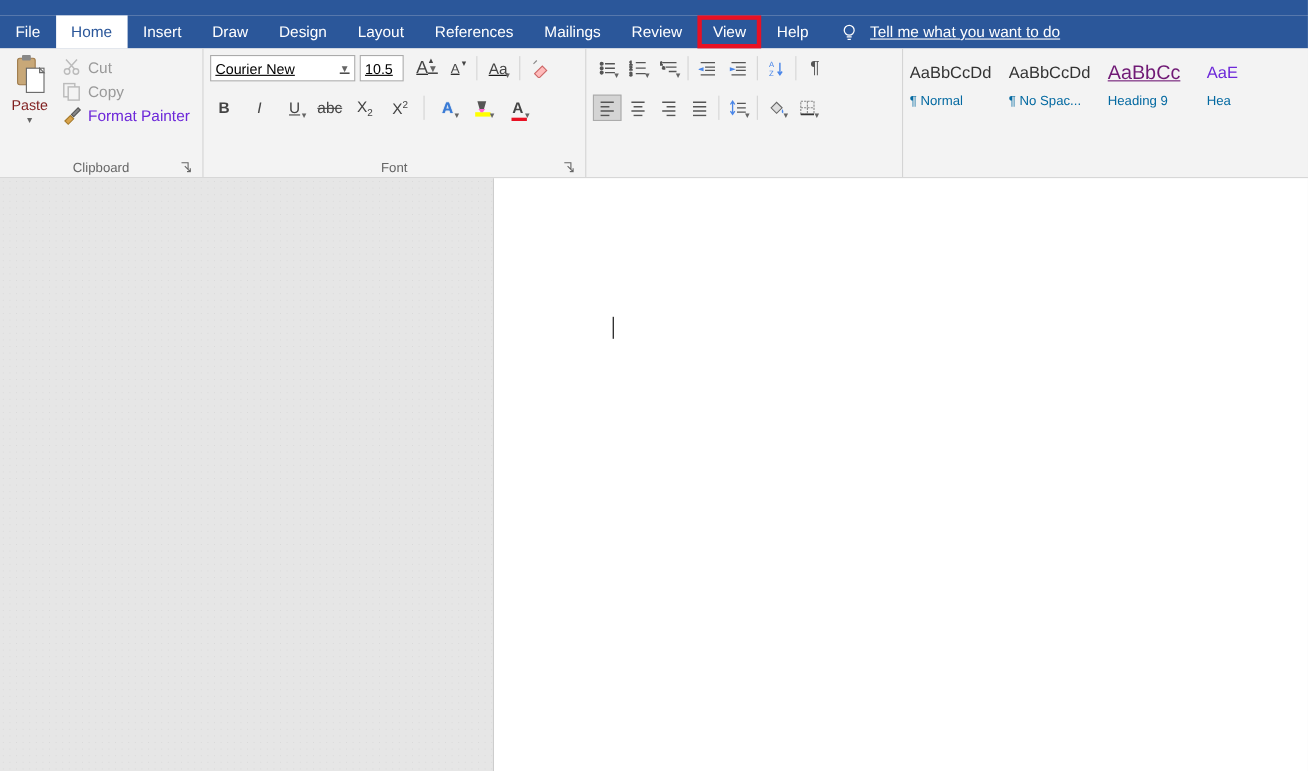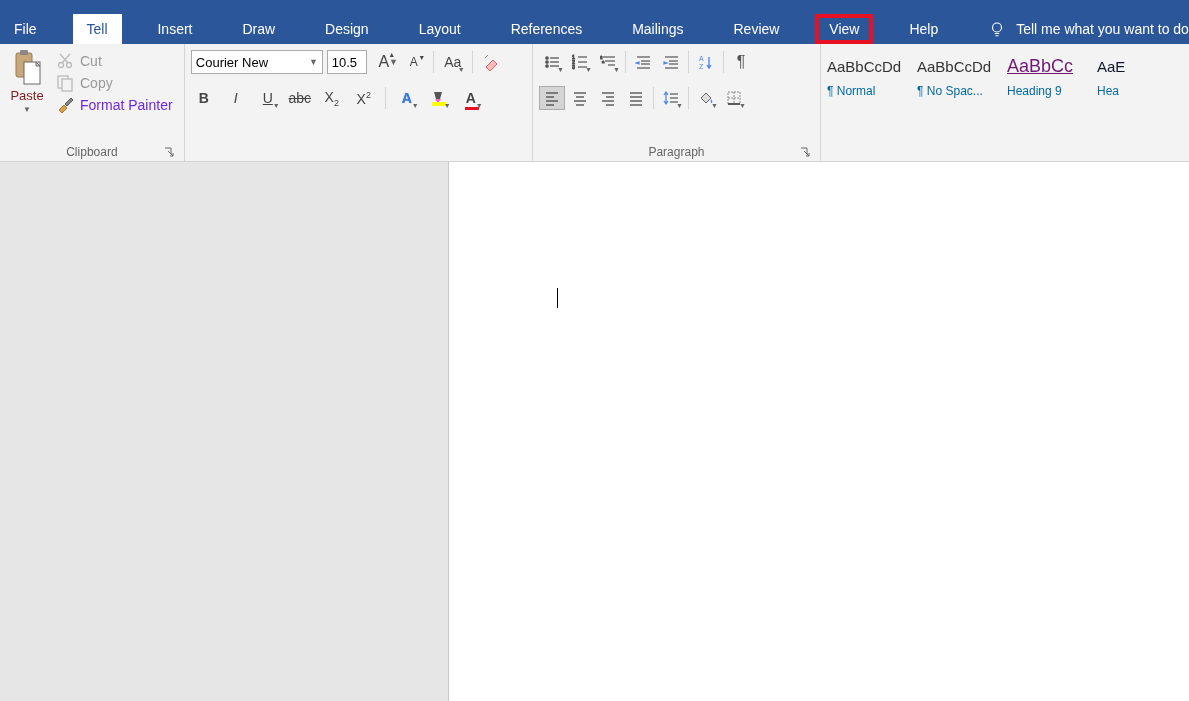--- a/index.html
+++ b/index.html
@@ -1,24 +1,24 @@
 <!DOCTYPE html>
 <html><head>
 <meta charset="utf-8">
 <style>
 * { margin: 0; padding: 0; box-sizing: border-box; font-family: 'Segoe UI', Tahoma, sans-serif; }
 body { width: 1189px; height: 701px; overflow: hidden; background: #e6e6e6; }
 
 .titlebar { height: 14px; background: #2b579a; }
 
-.tabs { display: flex; height: 30px; background: #2b579a; align-items: stretch; color: #fff; font-size: 14px; justify-content: space-between; }
+.tabs { display: flex; height: 30px; background: #2b579a; align-items: stretch; color: #fff; font-size: 14px; }
 .tab { padding: 0 14px; display: flex; align-items: center; cursor: pointer; position: relative; }
 .tab.active { background: #fff; color: #2b579a; }
 .tab.highlighted { outline: 4px solid #e81123; outline-offset: -4px; }
-.tell-me { display: flex; align-items: center; gap: 10px; margin-left: 14px; }
+.tell-me { display: flex; align-items: center; gap: 10px; margin-left: 14px; text-decoration: underline; }
 .tell-me-text { font-size: 14px; color: #fff; }
 .bulb-icon { width: 18px; height: 18px; }
 
 .ribbon { height: 118px; background: #f3f3f3; display: flex; border-bottom: 1px solid #d4d4d4; }
 .group { border-right: 1px solid #d4d4d4; display: flex; flex-direction: column; padding: 4px 6px 0 6px; position: relative; }
 .group-body { flex: 1; display: flex; align-items: flex-start; }
 .group-label { font-size: 12px; color: #666; text-align: center; padding-bottom: 2px; position: relative; }
 .group-launcher { position: absolute; right: 2px; bottom: 2px; width: 14px; height: 14px; display:flex; align-items:center; justify-content:center; }
 
 
@@ -26,21 +26,21 @@
 .paste-big { width: 42px; display:flex; flex-direction:column; align-items:center; gap:2px; padding-top:2px; }
 .paste-icon { width: 30px; height: 36px; }
 .clip-side { display:flex; flex-direction:column; gap:4px; padding-left:8px; padding-top:4px; }
 .clip-row { display:flex; align-items:center; gap:6px; font-size:14px; color:#999; }
 .clip-row.enabled { color:#6d28d9; }
 .clip-icon { width:18px; height:18px; display:flex; align-items:center; justify-content:center; }
 
 
 .font-group { width: 370px; }
 .font-body { flex-direction: column; width:100%; }
-.font-row { display:flex; align-items:center; gap:4px; padding:2px 0; }
+.font-row { display:flex; align-items:center; gap:4px; padding:2px 0;text-decoration:underline; }
 .font-row2 { display:flex; align-items:center; gap:6px; padding-top:10px; }
 .combo { border:1px solid #ababab; background:#fff; height:24px; display:flex; align-items:center; font-size:13px; padding:0 4px; }
 .font-name { width:132px; }
 .font-size { width:40px;gap:32px; }
 .combo .caret { margin-left:auto; font-size:9px; color:#666; }
 .btn-sm { width:26px; height:24px; display:flex; align-items:center; justify-content:center; font-size:14px; color:#444; position:relative; }
 .btn-sm .caret-sm { font-size:7px; position:absolute; right:1px; bottom:1px; color:#666;}
 .sep { width:1px; height:22px; background:#d4d4d4; margin:0 2px; }
 
 
@@ -48,42 +48,42 @@
 .para-body { flex-direction:column; width:100%; }
 .para-row { display:flex; align-items:center; gap:2px; padding:2px 0; }
 .para-row2 { display:flex; align-items:center; gap:2px; padding-top:10px; }
 
 
 .styles-group { flex:1; border-right:none; }
 .styles-body { display:flex; gap:4px; padding-top:4px; }
 .style-item { width: 86px; display:flex; flex-direction:column; align-items:flex-start; gap:4px; }
 .style-preview { font-size:15px; color:#333; height:28px; display:flex; align-items:center; }
 .style-preview.heading1 { color:#701a75; font-size:18px;text-decoration:underline; }
-.style-preview.heading2 { color:#0f172a; font-size:15px; }
+.style-preview.heading2 { color:#6d28d9; font-size:15px; }
 .style-name { font-size:12px; color:#0369a1; white-space:nowrap; overflow:hidden; text-overflow:ellipsis; max-width:84px; }
 
 
 .doc-area { display:flex; height: calc(701px - 14px - 30px - 118px); }
 .gutter { width: 448px; background:#e6e6e6; background-image: radial-gradient(#d9d9d9 0.5px, transparent 0.5px); background-size: 6px 6px; }
 .page { flex:1; background:#fff; border-left:1px solid #c8c8c8; position:relative; padding-top: 126px; padding-left: 108px; }
 .cursor { width:1px; height:20px; background:#000; }
 
 svg { display:block; }
 .small-label { font-size:13px; color:#7f1d1d; }
 .align-btn { width:26px; height:24px; display:flex; align-items:center; justify-content:center; }
 .align-btn.active { background:#d4d4d4; border:1px solid #ababab; }
 </style>
 </head>
 <body>
 
 <div class="titlebar"></div>
 
 <div class="tabs">
   <div class="tab">File</div>
-  <div class="tab active">Tell</div>
+  <div class="tab active">Home</div>
   <div class="tab">Insert</div>
   <div class="tab">Draw</div>
   <div class="tab">Design</div>
   <div class="tab">Layout</div>
   <div class="tab">References</div>
   <div class="tab">Mailings</div>
   <div class="tab">Review</div>
   <div class="tab highlighted">View</div>
   <div class="tab">Help</div>
   <div class="tell-me">
@@ -214,20 +214,28 @@
               <path d="M5 10 L11 10 L9 13 L7 13 Z" fill="#ff66cc"></path>
             </svg>
             <span class="caret-sm">▼</span>
         </div>
         <div class="btn-sm">
           <span style="position:relative"><span style="font-weight:bold">A</span><span style="position:absolute;left:-1px;bottom:-4px;width:14px;height:3px;background:#e81123;display:block"></span></span>
             <span class="caret-sm">▼</span>
         </div>
       </div>
     </div>
+    <div class="group-label">
+      <span>Font</span>
+      <span class="group-launcher">
+        <svg width="10" height="10" viewBox="0 0 10 10" stroke="#666" fill="none">
+            <path d="M1 1h6v6M4 4l5 5M9 6v3h-3"></path>
+          </svg>
+      </span>
+    </div>
   </div>
 
   <div class="group para-group">
     <div class="group-body para-body">
       <div class="para-row">
         <div class="btn-sm">
           <svg width="16" height="16" viewBox="0 0 16 16" stroke="#555" stroke-width="1.3">
               <circle cx="3" cy="4" r="1.2" fill="#555"></circle>
               <circle cx="3" cy="8" r="1.2" fill="#555"></circle>
               <circle cx="3" cy="12" r="1.2" fill="#555"></circle>
@@ -345,28 +353,20 @@
           <svg width="16" height="16" viewBox="0 0 16 16" stroke="#888" fill="none">
               <rect x="2" y="2" width="12" height="12" stroke-dasharray="2 1"></rect>
               <line x1="2" y1="8" x2="14" y2="8" stroke-dasharray="2 1"></line>
               <line x1="8" y1="2" x2="8" y2="14" stroke-dasharray="2 1"></line>
               <line x1="2" y1="14" x2="14" y2="14" stroke="#333" stroke-width="1.5"></line>
             </svg>
             <span class="caret-sm">▼</span>
         </div>
       </div>
     </div>
-    <div class="group-label">
-      <span>Paragraph</span>
-      <span class="group-launcher">
-        <svg width="10" height="10" viewBox="0 0 10 10" stroke="#666" fill="none">
-            <path d="M1 1h6v6M4 4l5 5M9 6v3h-3"></path>
-          </svg>
-      </span>
-    </div>
   </div>
 
   <div class="group styles-group">
     <div class="group-body styles-body" id="styles-container">
         <div class="style-item">
           <div class="style-preview ">AaBbCcDd</div>
           <div class="style-name">¶ Normal</div>
         </div>
         <div class="style-item">
           <div class="style-preview ">AaBbCcDd</div>

